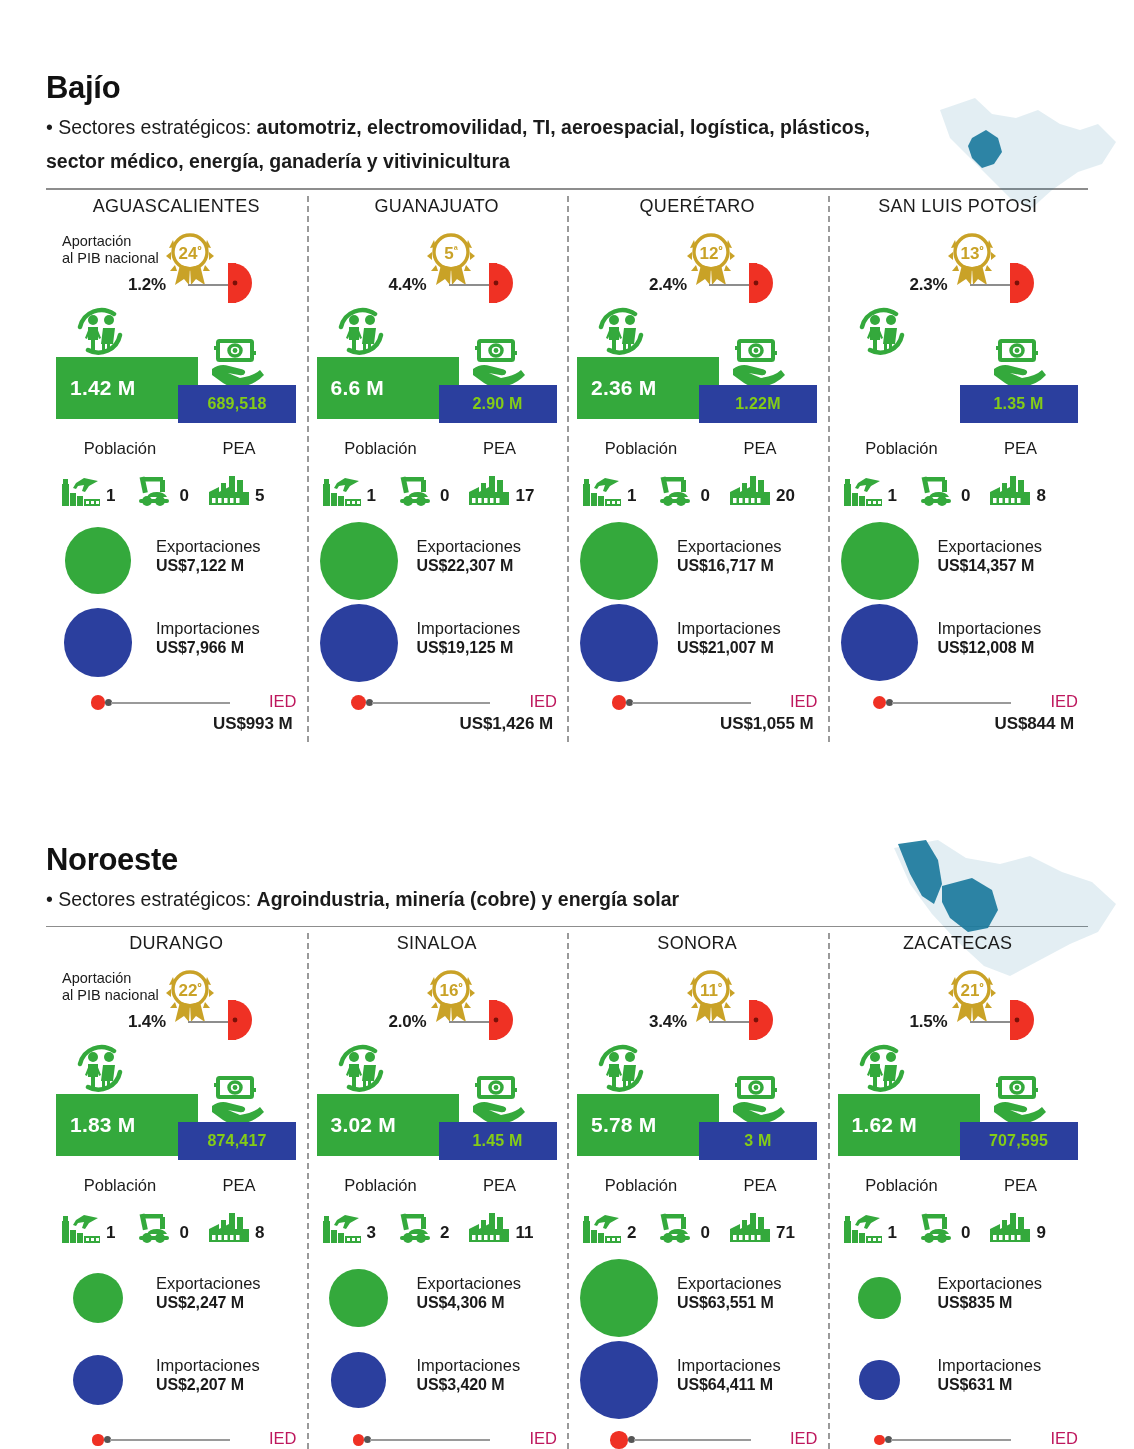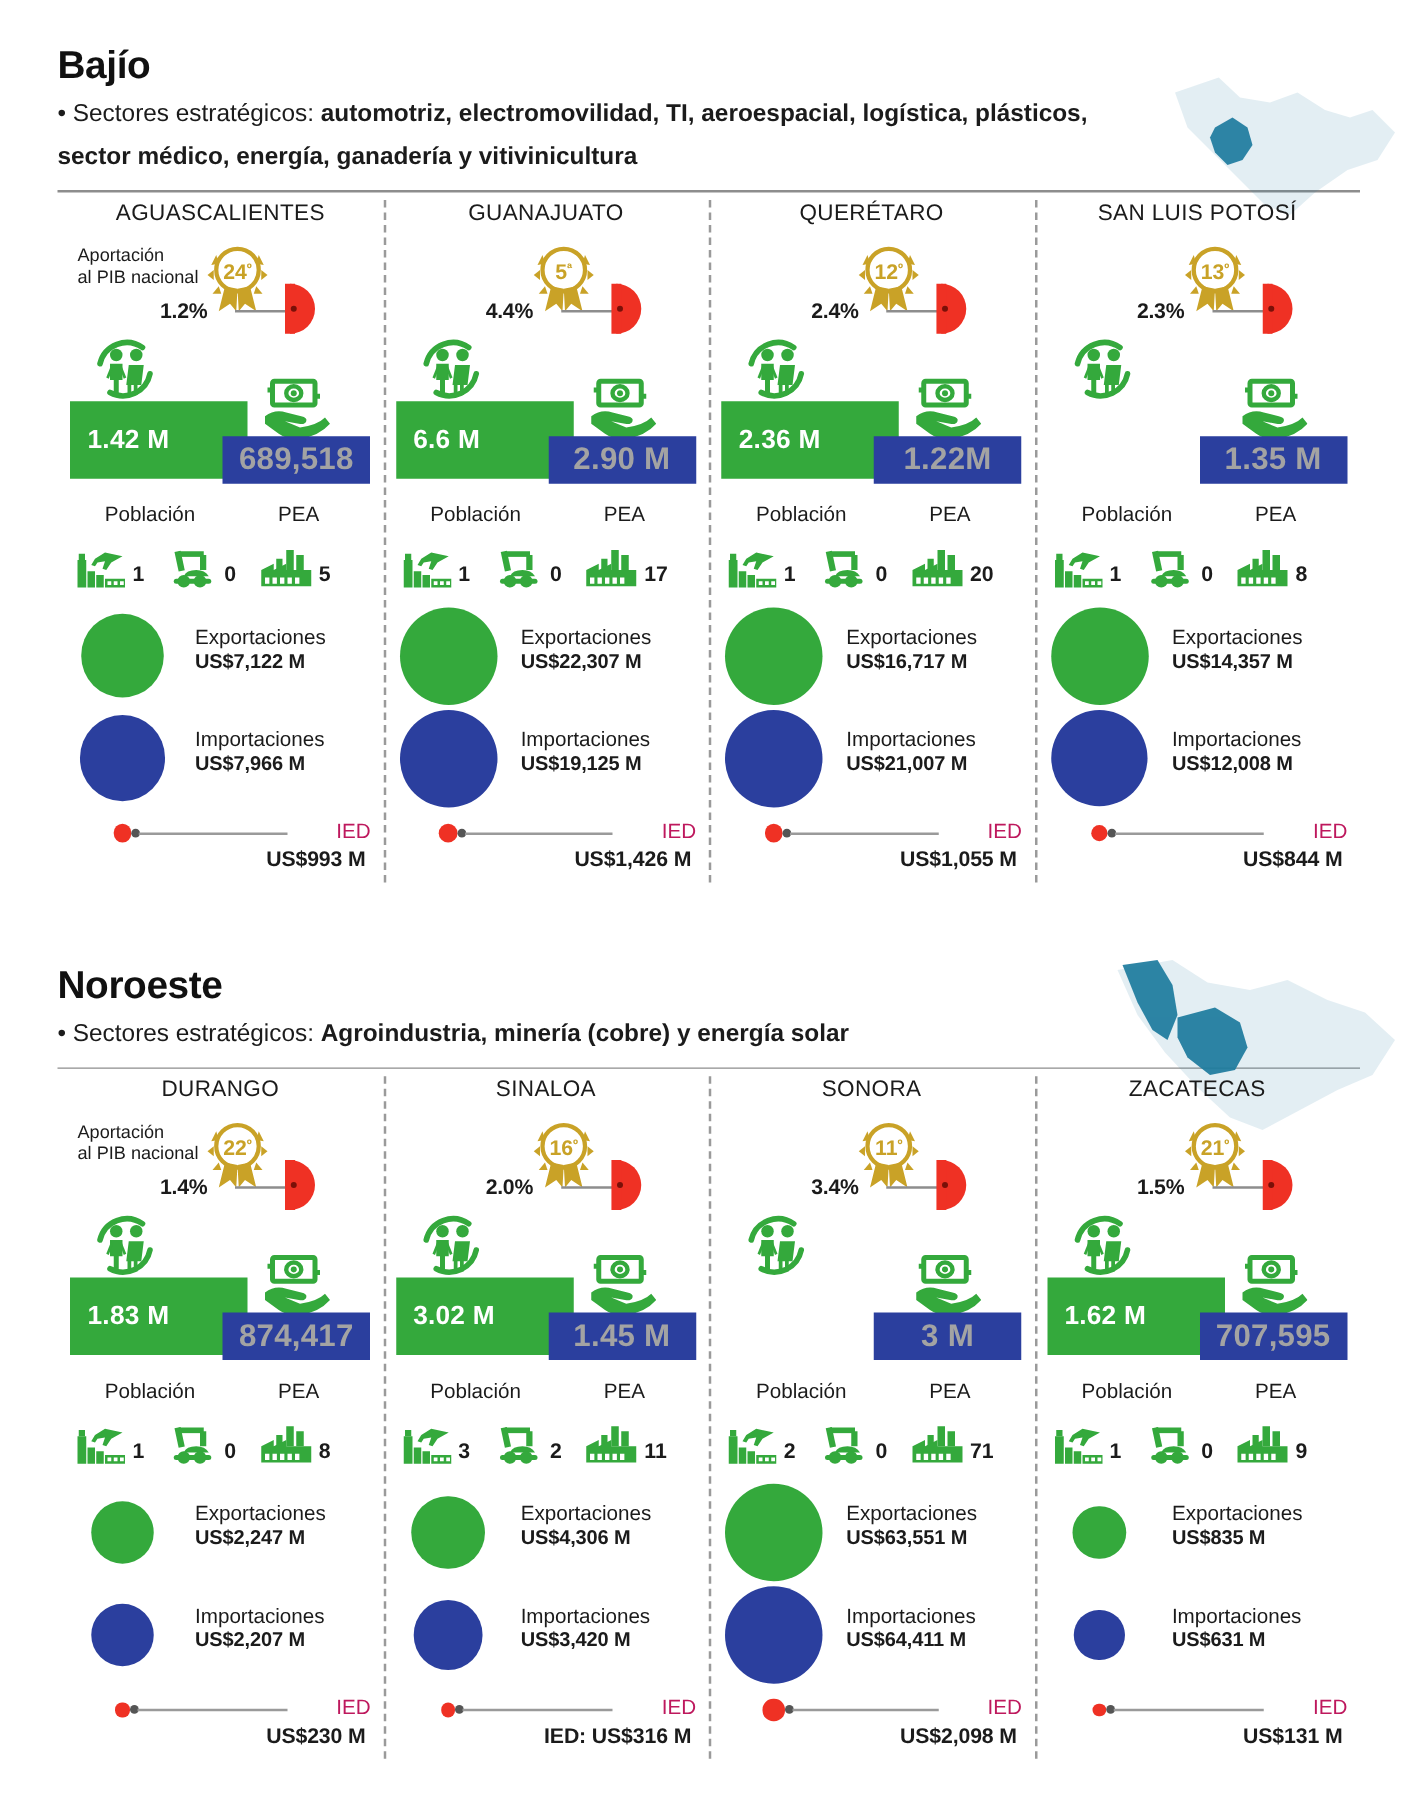--- a/index.html
+++ b/index.html
@@ -7,21 +7,21 @@
     width: 1134px; height: 1449px;
     background: #ffffff;
     font-family: "Liberation Sans", sans-serif;
     color: #1b1b1b;
     position: relative;
     overflow: hidden;
   }
 
   
   .region { position: relative; }
-  .region-head { padding: 0 46px; position: relative; z-index: 3; }
+  .region-head { padding: 0 46px; position: relative; z-index: 3; margin-top: 36px; }
   .region-title {
     font-size: 31px; font-weight: bold; letter-spacing: -0.3px;
     color: #111; margin-bottom: 4px;
   }
   .region-sectors {
     font-size: 19.5px; line-height: 34px; max-width: 870px;
     color: #1b1b1b; font-weight: normal;
   }
   .region-sectors .lead { font-weight: normal; }
   .region-sectors b { font-weight: bold; }
@@ -77,21 +77,21 @@
   .pop-bar span {
     color: #fff; font-size: 21px; font-weight: bold; letter-spacing: .2px;
   }
   .pea-bar {
     position: absolute; left: 122px; top: 76px;
     min-width: 118px; height: 38px; background: #2b3f9e;
     display: flex; align-items: center; justify-content: center;
     padding: 0 12px;
   }
   .pea-bar span {
-    color: #a3a3a3; font-size: 25px; font-weight: bold; letter-spacing: .2px;
+    color: #84cc16; font-size: 16px; font-weight: bold; letter-spacing: .2px;
     white-space: nowrap;
   }
   .cap-row {
     display: flex; margin-top: 2px; font-size: 16.5px; color: #1b1b1b;
   }
   .cap-pob { width: 128px; text-align: center; }
   .cap-pea { width: 110px; text-align: center; }
 
   
   .fac-row {
@@ -1139,20 +1139,23 @@
       <rect x="16" y="4" width="34" height="19" rx="1.5"></rect>
     </g>
     <ellipse cx="33" cy="13.5" rx="6" ry="5.5" fill="none" stroke="#34a93c" stroke-width="3.5"></ellipse>
     <circle cx="33" cy="13.5" r="2.4" fill="#34a93c"></circle>
     <g fill="#34a93c">
       <rect x="12" y="9" width="5" height="4"></rect>
                   <rect x="49" y="14" width="5" height="4"></rect>
       <path d="M10 32 q8 -6 17 -3 l12 3 q5 1 4 4 q-1 3 -6 2 l-11 -2 l12 5 q14 -2 20 -8 l4 5 q-9 10 -24 12 q-10 1 -17 -4 l-11 -8 z"></path>
     </g>
   </svg></div>
+      <div class="pop-bar">
+        <span>5.78 M</span>
+      </div>
       <div class="pea-bar">
         <span>3 M</span>
       </div>
     </div>
     <div class="cap-row">
       <div class="cap-pob">Población</div>
       <div class="cap-pea">PEA</div>
     </div>
 
     <div class="fac-row">

